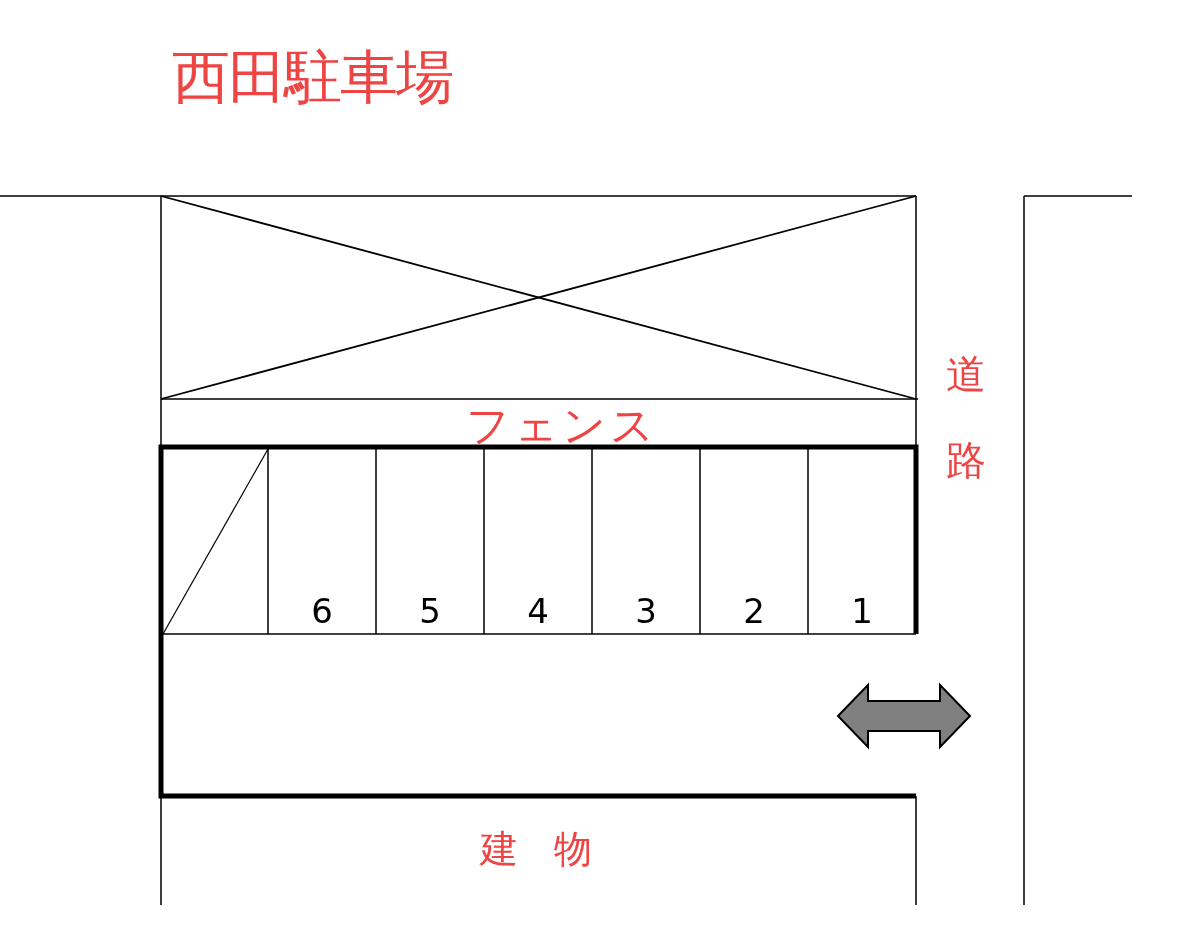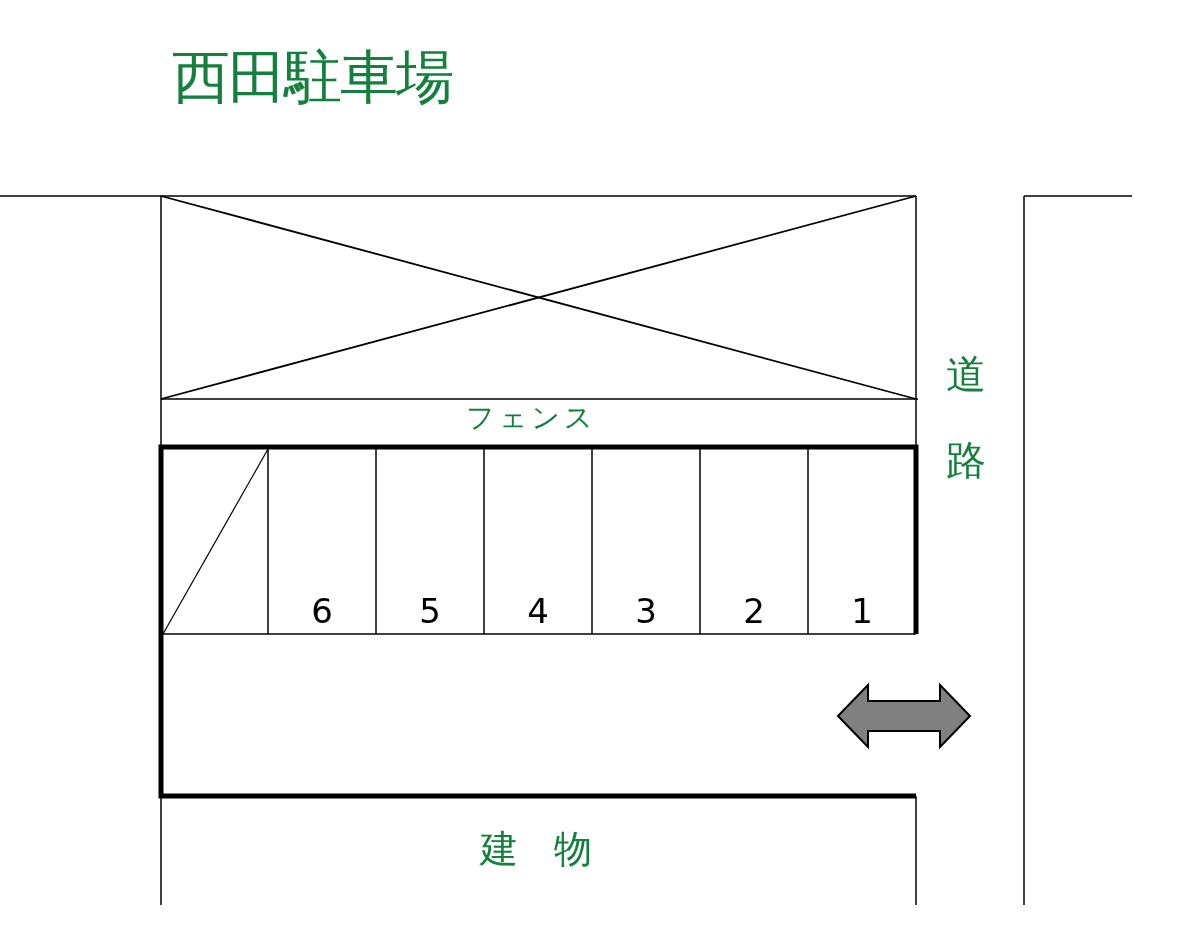--- a/index.html
+++ b/index.html
@@ -19,32 +19,32 @@
       position: absolute;
       left: 0;
       top: 0;
       width: 1200px;
       height: 944px;
     }
     .label {
       position: absolute;
       white-space: nowrap;
       line-height: 1;
-      color: #15803d;
+      color: #ef4444;
     }
     .title {
       left: 172px;
       top: 48px;
       font-size: 58px;
       letter-spacing: -2px;
     }
     .fence-label {
       left: 466px;
       top: 404px;
-      font-size: 28px;
+      font-size: 43px;
       letter-spacing: 4px;
       text-align: center;
     }
     .road-label {
       left: 946px;
       font-size: 40px;
     }
     .road-1 { top: 354px; }
     .road-2 { top: 440px; }
     .space-num {

